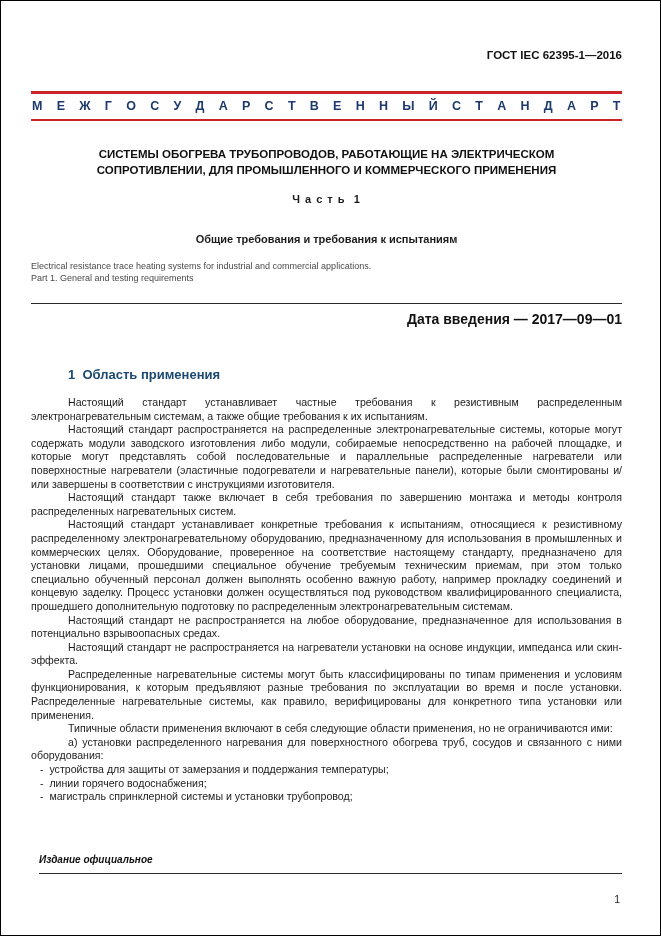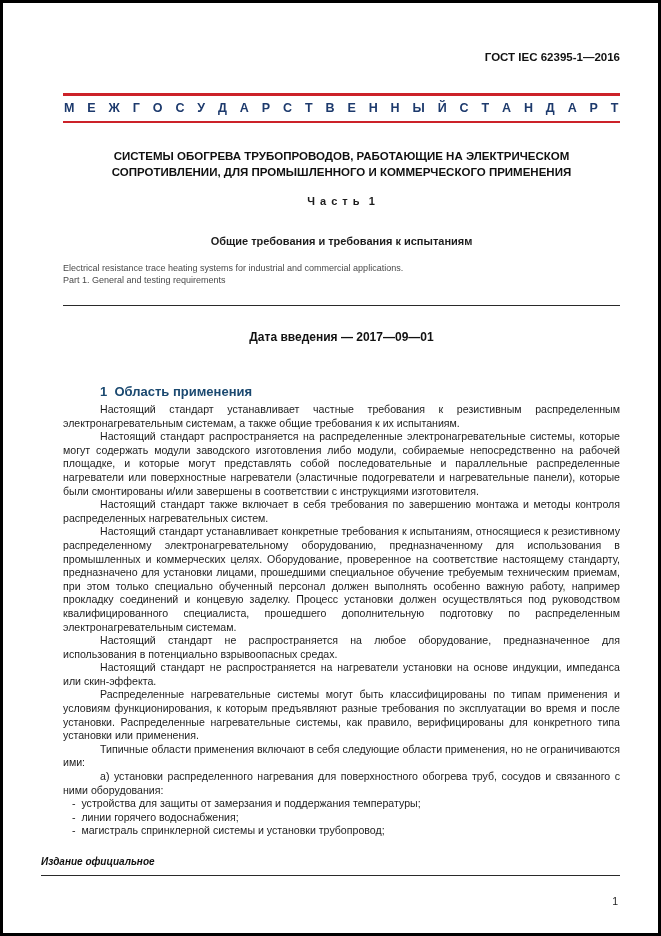--- a/index.html
+++ b/index.html
@@ -4,23 +4,23 @@
 <style>
   * { margin: 0; padding: 0; box-sizing: border-box; }
   html, body { background: #ffffff; }
   body { font-family: "Liberation Sans", sans-serif; color: #1c1c1c; }
 
   .page {
     position: relative;
     width: 661px;
     height: 936px;
     background: #ffffff;
-    padding: 48px 38px 0 60px;
+    padding: 48px 38px 0 30px;
     overflow: hidden;
-    border: 3px solid #000000;
+    border: 1px solid #000000;
   }
 
   .doc-code {
     text-align: right;
     font-weight: bold;
     font-size: 11.5px;
     color: #111111;
   }
 
   .red-rule {
@@ -74,37 +74,37 @@
     color: #4a4a4a;
   }
 
   .top-body-rule {
     border: none;
     border-top: 1px solid #2a2a2a;
     margin-top: 19px;
   }
 
   .intro-date {
-    margin-top: 24px;
-    text-align: center;
+    margin-top: 7px;
+    text-align: right;
     font-weight: bold;
-    font-size: 12px;
+    font-size: 14px;
     color: #111111;
   }
 
   .section-heading {
     margin-top: 40px;
     padding-left: 37px;
     font-size: 13px;
     font-weight: bold;
     color: var(--heading-blue, #1b4970);
     white-space: pre-wrap;
   }
 
-  .body-text { margin-top: 4px; }
+  .body-text { margin-top: 14px; }
 
   .body-text p {
     font-size: 10.6px;
     line-height: 13.6px;
     text-align: justify;
     text-indent: 37px;
     color: #1c1c1c;
   }
 
   .body-text p.list-item {

